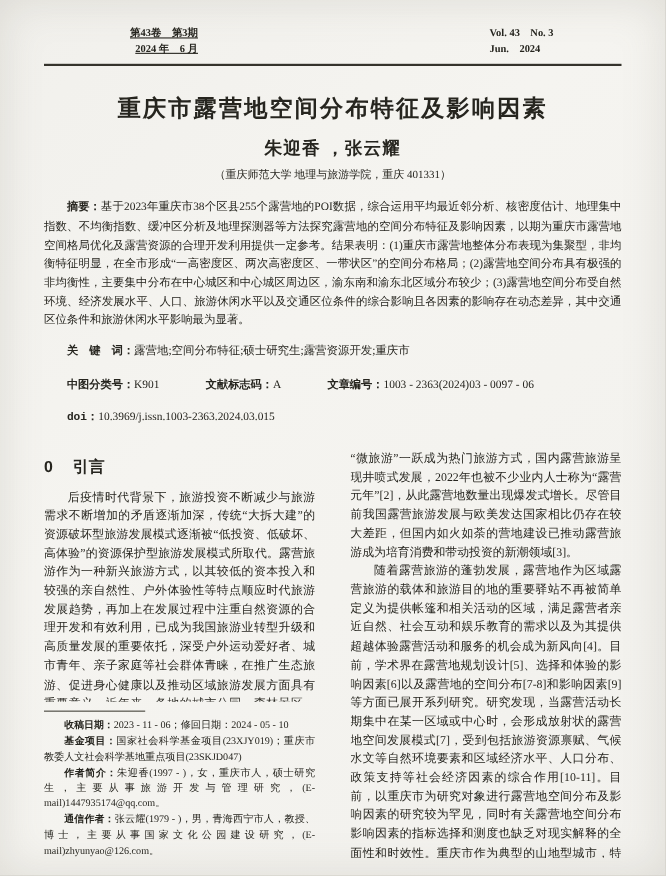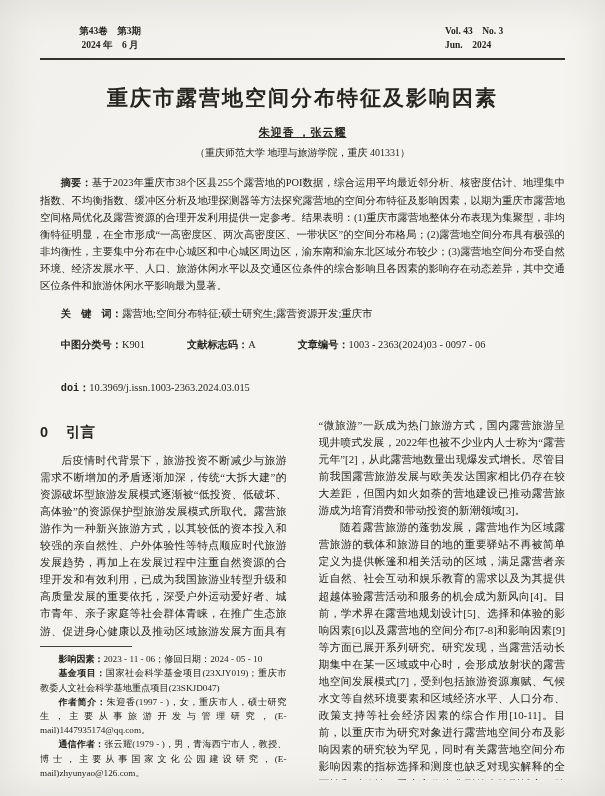--- a/index.html
+++ b/index.html
@@ -16,46 +16,46 @@
     color:#26251f;
     font-family:"Liberation Serif","DejaVu Serif",serif;
   }
   
   .jheader{
     display:flex;justify-content:space-between;align-items:flex-end;
     border-bottom:2px solid #35332c;
     padding-bottom:6px;
   }
   .jheader .col{line-height:14px;font-size:9.5px;font-weight:bold;}
-  .jheader .col.left{text-align:center;width:140px;}
+  .jheader .col.left{text-align:right;width:140px;text-decoration:underline;}
   .jheader .col.center{text-align:center;flex:1;}
   .jheader .col.right{width:120px;}
   .jheader .cn-journal{font-size:11px;letter-spacing:1px;}
   
   .title{
     margin-top:24px;text-align:center;
     font-family:"Liberation Sans","DejaVu Sans",sans-serif;
     font-size:21px;font-weight:bold;letter-spacing:2px;
   }
-  .authors{margin-top:13px;text-align:center;font-size:11px;font-weight:bold;letter-spacing:1px;text-decoration:underline;}
+  .authors{margin-top:13px;text-align:center;font-size:16px;font-weight:bold;letter-spacing:1px;}
   .affiliation{margin-top:6px;text-align:center;font-size:10px;}
   
   .abstract{
     margin-top:14px;font-size:10.4px;line-height:17px;
     text-align:justify;text-indent:2em;
   }
   .abstract b,.kwline b,.metaline b,.doiline b{
     font-family:Liberation Mono, monospace;
     font-weight:bold;font-size:10.2px;
   }
   .kwline{margin-top:1px;font-size:10.4px;line-height:17px;text-indent:2em;}
   .metaline{margin-top:3px;font-size:10.4px;line-height:16px;text-indent:2em;}
   .metaline .gap1{margin-left:42px;}
   .metaline .gap2{margin-left:42px;}
-  .doiline{margin-top:16px;font-size:10.4px;line-height:15px;text-indent:2em;}
+  .doiline{margin-top:2px;font-size:10.4px;line-height:15px;text-indent:2em;}
   
   .columns{
     flex:1;display:flex;gap:32px;margin-top:10px;overflow:hidden;
   }
   .colL,.colR{width:253px;overflow:hidden;display:flex;flex-direction:column;}
   .sec-head{
     font-family:"Liberation Sans","DejaVu Sans",sans-serif;
     font-size:14.5px;font-weight:bold;
     margin:6px 0 10px 0;
   }
@@ -111,21 +111,21 @@
     <div class="colL">
       <div class="sec-head">
         <span class="sec-no">0</span><span>引言</span>
       </div>
       <div class="bodytext">
         <p>后疫情时代背景下，旅游投资不断减少与旅游需求不断增加的矛盾逐渐加深，传统“大拆大建”的资源破坏型旅游发展模式逐渐被“低投资、低破坏、高体验”的资源保护型旅游发展模式所取代。露营旅游作为一种新兴旅游方式，以其较低的资本投入和较强的亲自然性、户外体验性等特点顺应时代旅游发展趋势，再加上在发展过程中注重自然资源的合理开发和有效利用，已成为我国旅游业转型升级和高质量发展的重要依托，深受户外运动爱好者、城市青年、亲子家庭等社会群体青睐，在推广生态旅游、促进身心健康以及推动区域旅游发展方面具有重要意义。近年来，各地的城市公园、森林景区、乡村田园以及风景秀美的河湖水域附近随处可见开展露营活动的市民，尤其是夏季的环城旅游带内帐篷天幕更是撑起了一道亮丽的风景线。</p>
 
       </div>
       <div class="footnotes">
         <div class="fn-rule"></div>
-        <p><b>影响因素：</b><span>2023 - 11 - 06；修回日期：2024 - 05 - 10</span></p>
+        <p><b>收稿日期：</b><span>2023 - 11 - 06；修回日期：2024 - 05 - 10</span></p>
         <p><b>基金项目：</b><span>国家社会科学基金项目(23XJY019)；重庆市教委人文社会科学基地重点项目(23SKJD047)</span></p>
         <p><b>作者简介：</b><span>朱迎香(1997 - )，女，重庆市人，硕士研究生，主要从事旅游开发与管理研究，(E-mail)1447935174@qq.com。</span></p>
         <p><b>通信作者：</b><span>张云耀(1979 - )，男，青海西宁市人，教授、博士，主要从事国家文化公园建设研究，(E-mail)zhyunyao@126.com。</span></p>
       </div>
     </div>
 
     <div class="colR">
       <div class="bodytext">
         <p class="no-indent">“微旅游”一跃成为热门旅游方式，国内露营旅游呈现井喷式发展，2022年也被不少业内人士称为“露营元年”[2]，从此露营地数量出现爆发式增长。尽管目前我国露营旅游发展与欧美发达国家相比仍存在较大差距，但国内如火如荼的营地建设已推动露营旅游成为培育消费和带动投资的新潮领域[3]。</p>
         <p>随着露营旅游的蓬勃发展，露营地作为区域露营旅游的载体和旅游目的地的重要驿站不再被简单定义为提供帐篷和相关活动的区域，满足露营者亲近自然、社会互动和娱乐教育的需求以及为其提供超越体验露营活动和服务的机会成为新风向[4]。目前，学术界在露营地规划设计[5]、选择和体验的影响因素[6]以及露营地的空间分布[7-8]和影响因素[9]等方面已展开系列研究。研究发现，当露营活动长期集中在某一区域或中心时，会形成放射状的露营地空间发展模式[7]，受到包括旅游资源禀赋、气候水文等自然环境要素和区域经济水平、人口分布、政策支持等社会经济因素的综合作用[10-11]。目前，以重庆市为研究对象进行露营地空间分布及影响因素的研究较为罕见，同时有关露营地空间分布影响因素的指标选择和测度也缺乏对现实解释的全面性和时效性。重庆市作为典型的山地型城市，特殊的地形条件、丰富多样的山地自然资源以及巨大的市场需求推动了大批露营地的建设和发展，成渝地区也成为了除长三角、京津冀和珠三角以外的露营地核心区。因此，明晰重庆市露营地开发现状、空间格局及其影响因素，对山地型城市露营旅游资源的有效开发具有重要意义。本研究以重庆市为例，基于露营地POI数据，运用GIS空间分析、数理统计以及地理探测器等方法，从县域尺度探究露营地的空间分布特征及其影响因素，以期为重庆市乃至其他山地型城市露营地空间格局优化和露营旅游资源的合理开发利用提供参考。</p>

